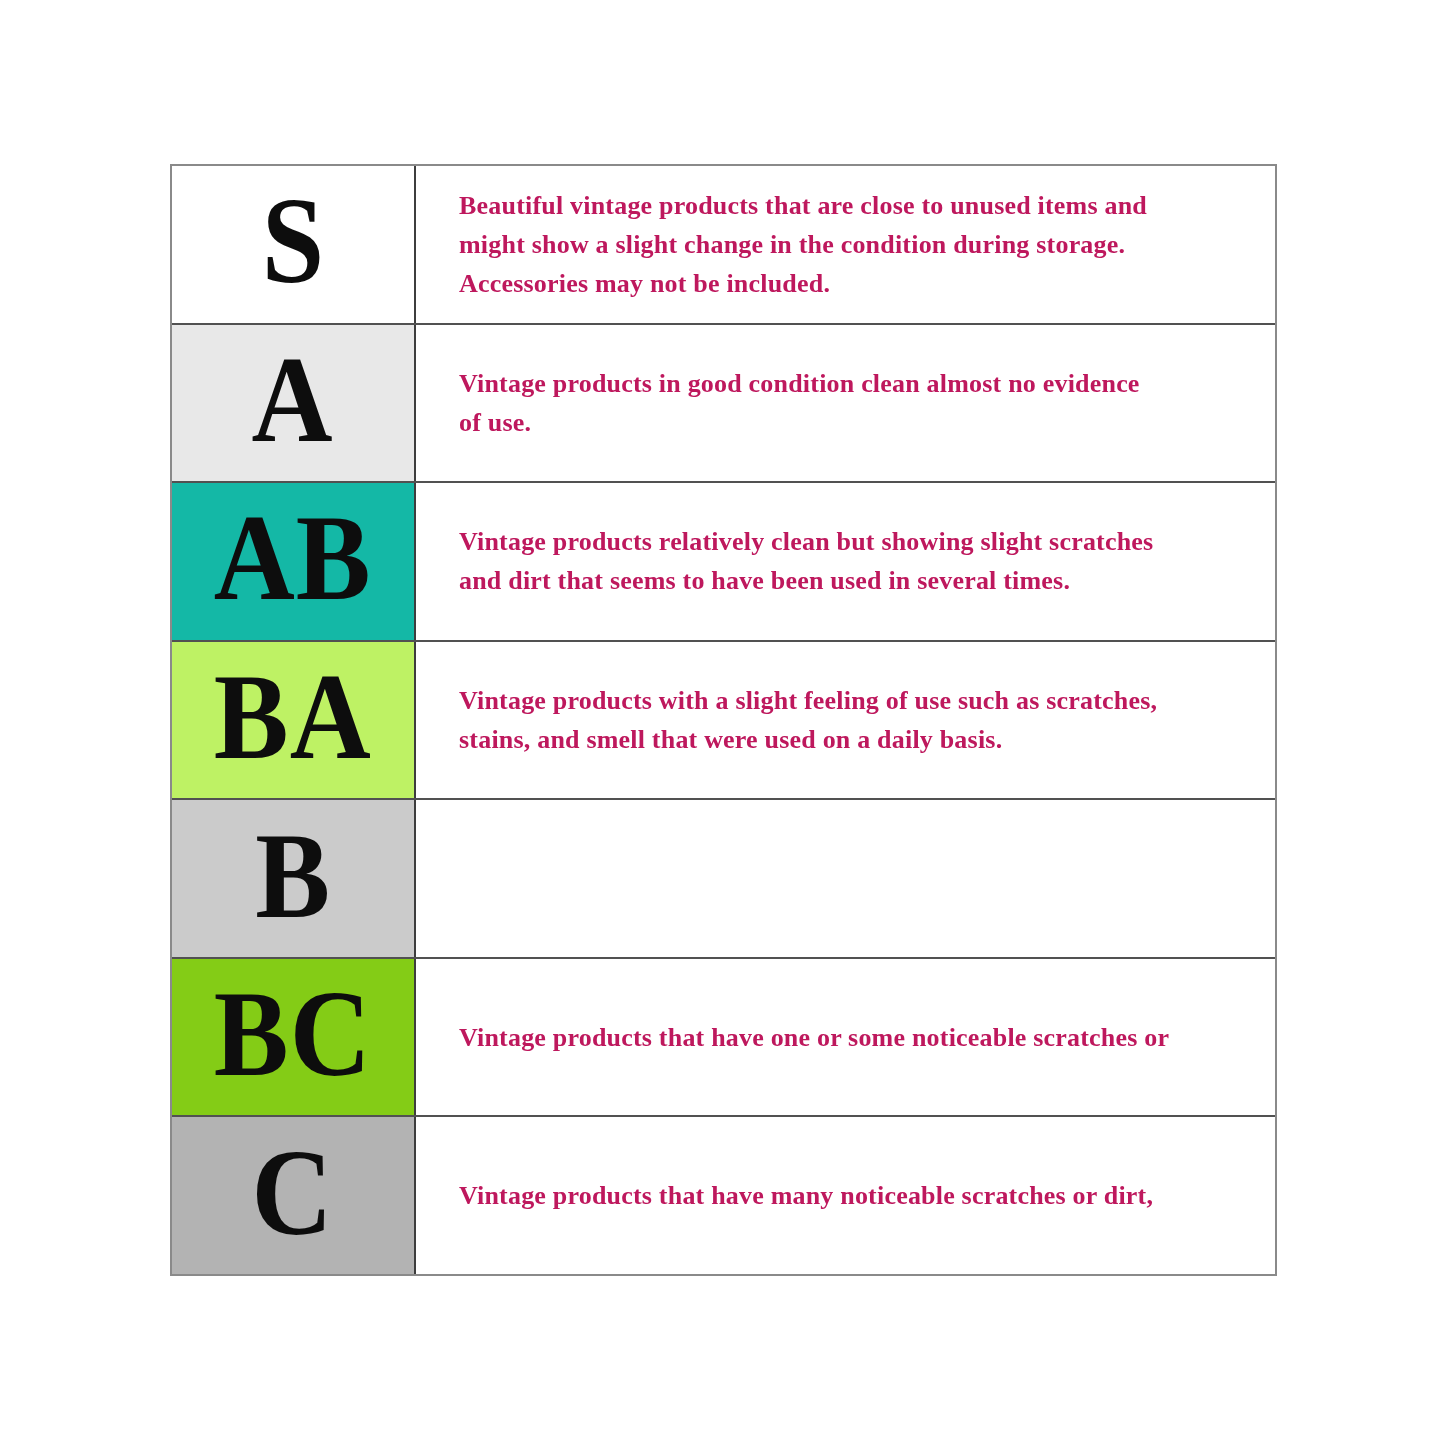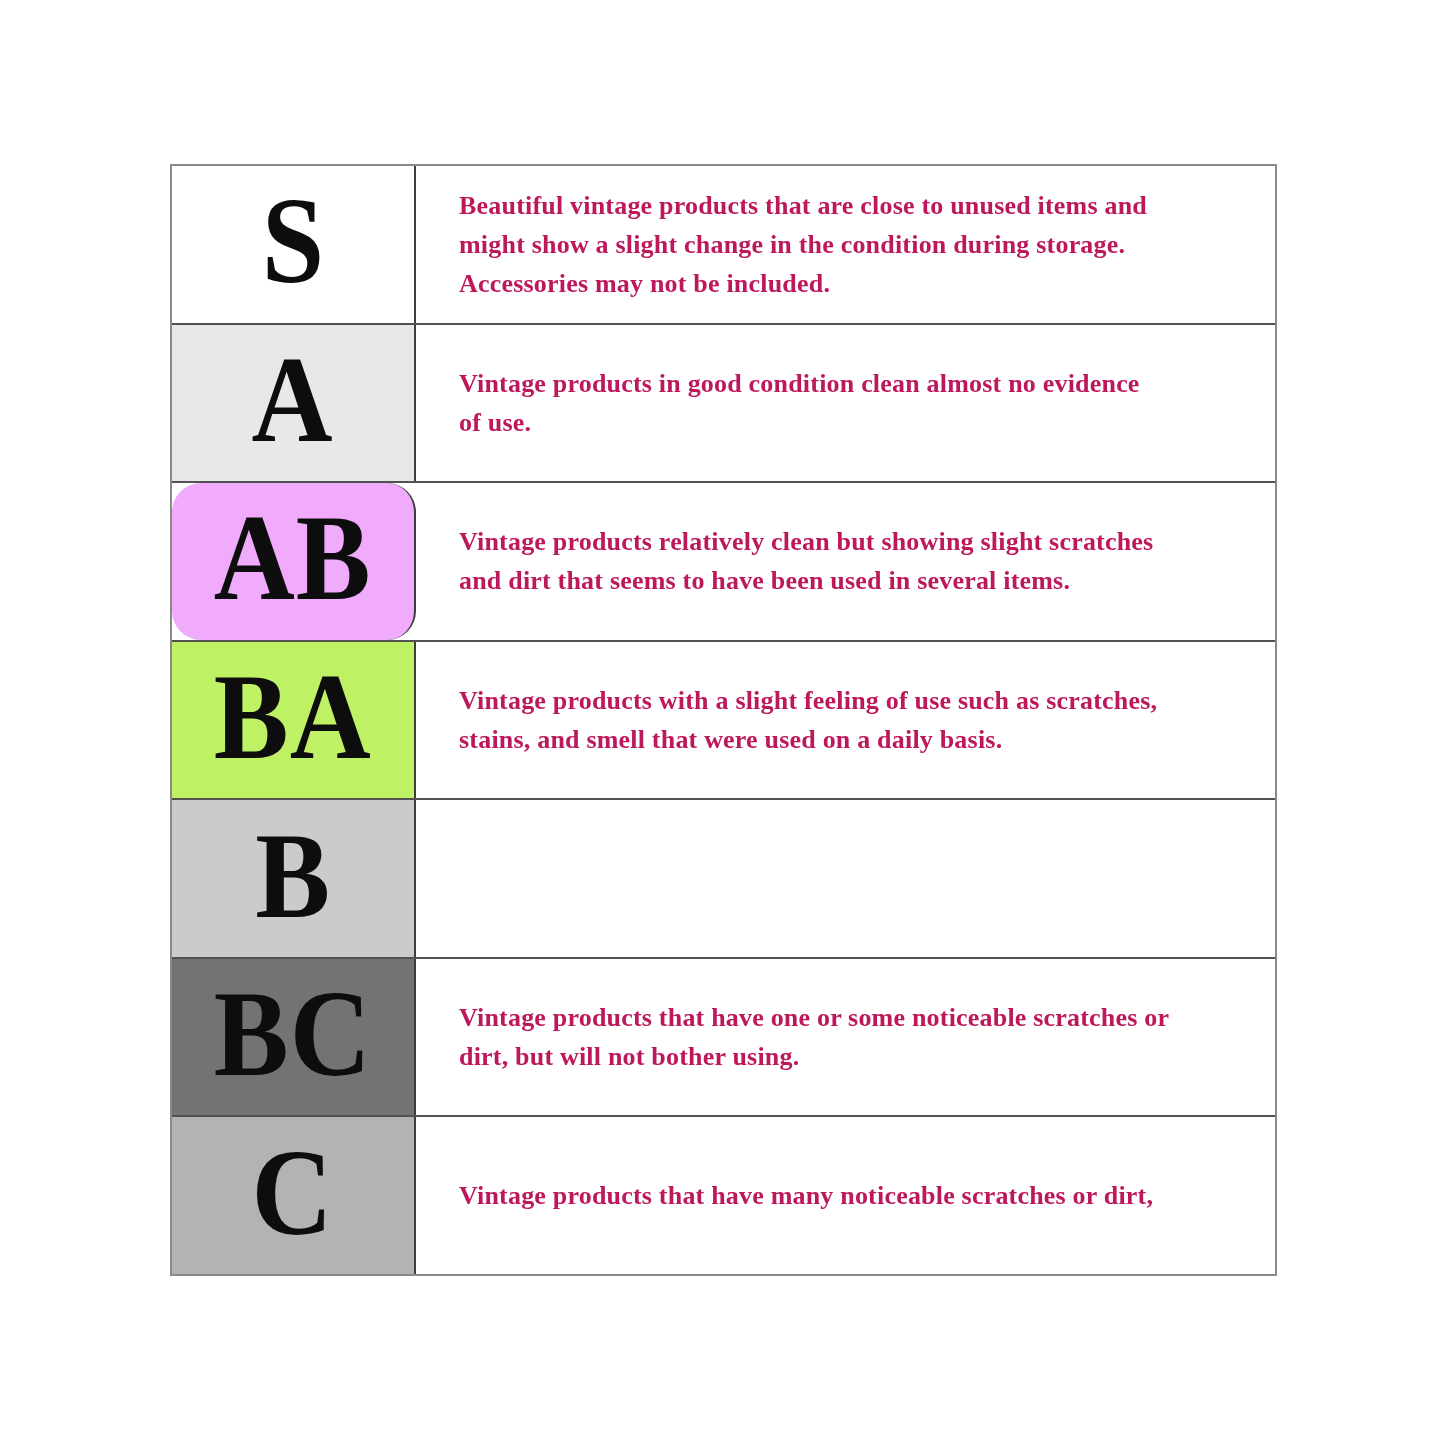--- a/index.html
+++ b/index.html
@@ -95,52 +95,51 @@
       <div class="grade-cell" style="background-color: rgb(232, 232, 232);">
         <span class="grade-letter">A</span>
       </div>
       <div class="desc-cell">
         <div class="desc-line">Vintage products in good condition clean almost no evidence</div>
         <div class="desc-line">of use.</div>
       </div>
     </div>
 
     <div class="row">
-      <div class="grade-cell" style="background-color: #f0abfc; border-radius: 29px;">
+      <div class="grade-cell" style="background-color: #14b8a6;">
         <span class="grade-letter">AB</span>
       </div>
       <div class="desc-cell">
         <div class="desc-line">Vintage products relatively clean but showing slight scratches</div>
-        <div class="desc-line">and dirt that seems to have been used in several items.</div>
+        <div class="desc-line">and dirt that seems to have been used in several times.</div>
       </div>
     </div>
 
     <div class="row">
       <div class="grade-cell" style="background-color: #bef264;">
         <span class="grade-letter">BA</span>
       </div>
       <div class="desc-cell">
         <div class="desc-line">Vintage products with a slight feeling of use such as scratches,</div>
         <div class="desc-line">stains, and smell that were used on a daily basis.</div>
       </div>
     </div>
 
     <div class="row">
       <div class="grade-cell" style="background-color: rgb(203, 203, 203);">
         <span class="grade-letter">B</span>
       </div>
     </div>
 
     <div class="row">
-      <div class="grade-cell" style="background-color: #737373;">
+      <div class="grade-cell" style="background-color: #84cc16;">
         <span class="grade-letter">BC</span>
       </div>
       <div class="desc-cell">
         <div class="desc-line">Vintage products that have one or some noticeable scratches or</div>
-        <div class="desc-line">dirt, but will not bother using.</div>
       </div>
     </div>
 
     <div class="row">
       <div class="grade-cell" style="background-color: rgb(179, 179, 179);">
         <span class="grade-letter">C</span>
       </div>
       <div class="desc-cell">
         <div class="desc-line">Vintage products that have many noticeable scratches or dirt,</div>
       </div>

